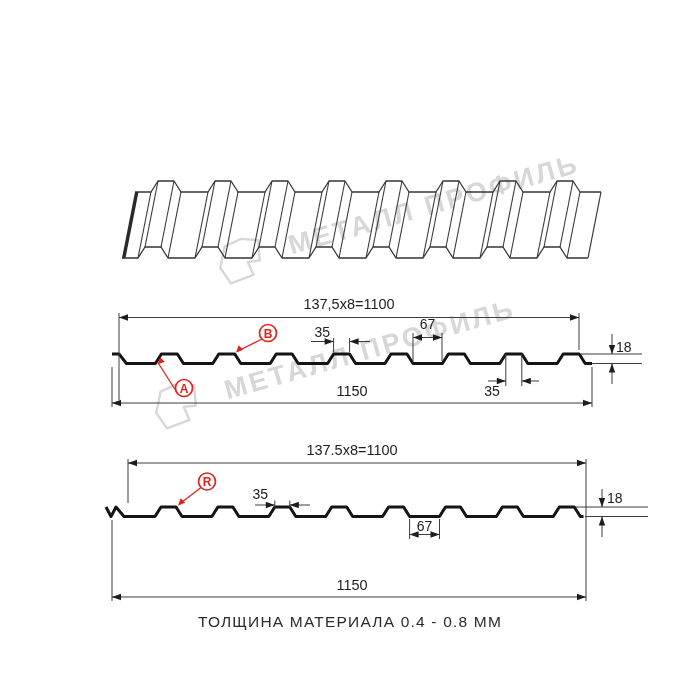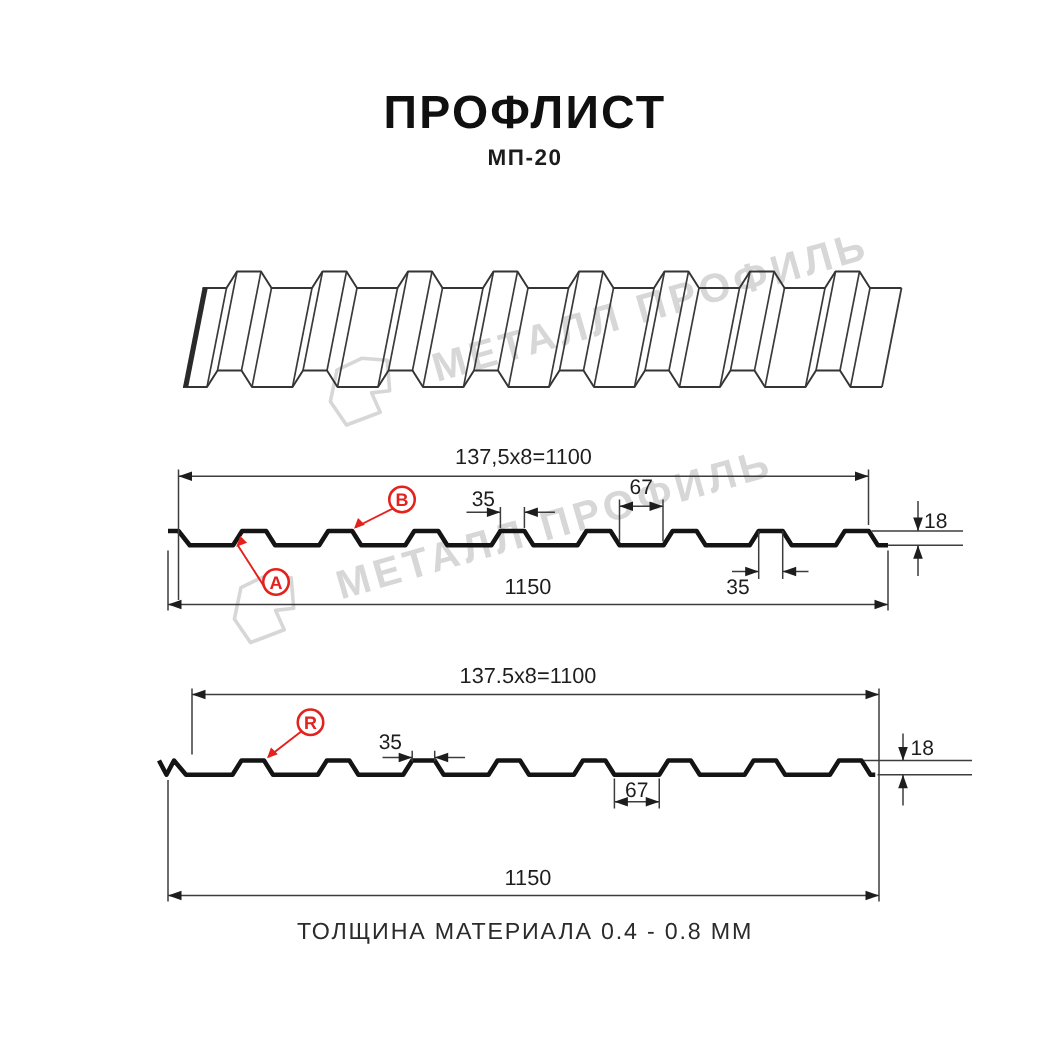--- a/index.html
+++ b/index.html
@@ -16,22 +16,20 @@
       color:#d7d7d7;font-size:27px;font-weight:600;letter-spacing:3px;
       white-space:nowrap;z-index:1;user-select:none;}
   .wm svg{flex:0 0 auto;}
   #draw{position:absolute;left:0;top:0;z-index:2;}
 </style>
 </head>
 <body>
 
 <div class="page">
 
-  <div class="title">ПРОФЛИСТ</div>
-  <div class="subtitle">МП-20</div>
 
   <div class="wm" style="left:212px;top:240px;">
     <svg width="66" height="56" viewBox="0 0 66 56">
       <polygon points="8,30 18,11 36,8 52,14 48,34 36,32 38,46 14,48" fill="none" stroke="#d7d7d7" stroke-width="2.4" stroke-linejoin="round"></polygon>
     </svg>
     <span>МЕТАЛЛ ПРОФИЛЬ</span>
   </div>
 
   <div class="wm" style="left:148px;top:385px;">
     <svg width="66" height="56" viewBox="0 0 66 56">

